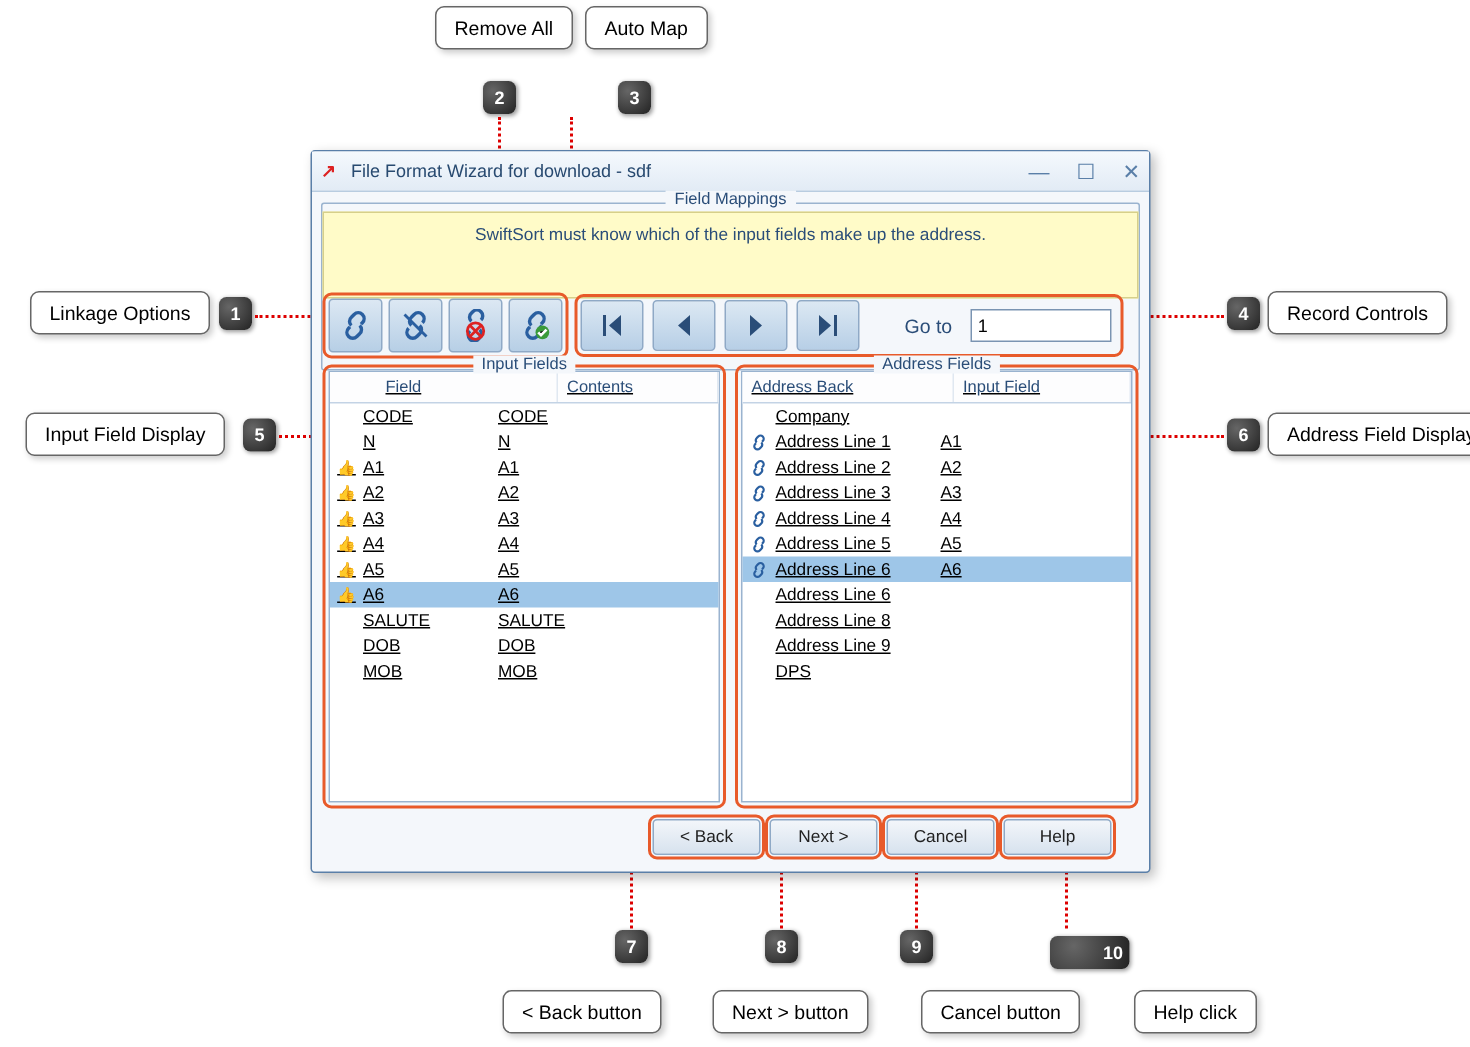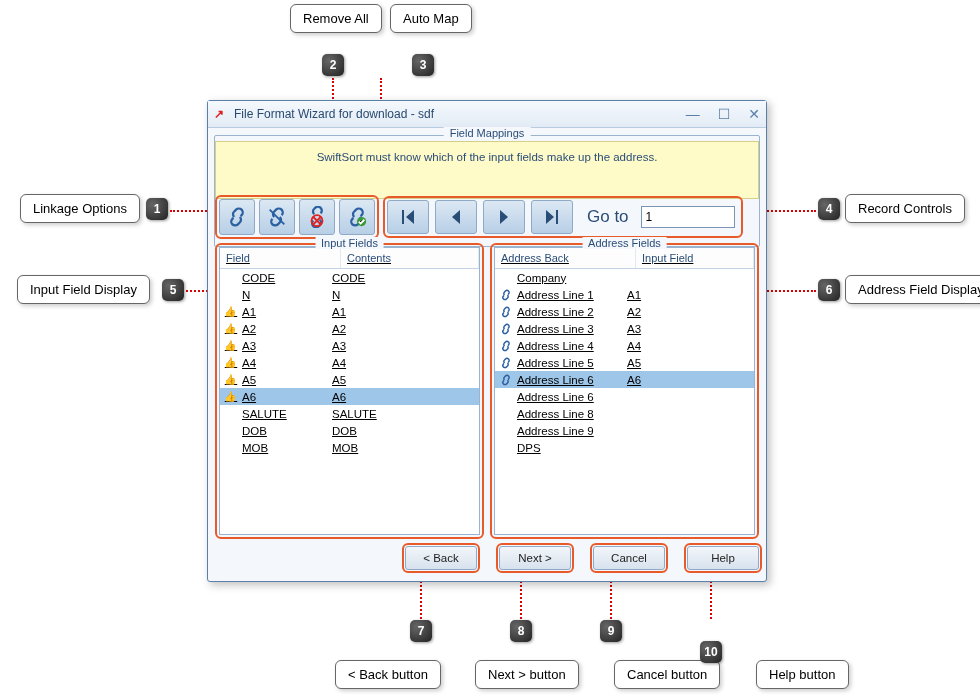--- a/index.html
+++ b/index.html
@@ -152,21 +152,21 @@
   background: linear-gradient(#dce8f3, #b7cfe6);
   border: 1px solid #8fa9c6;
   border-radius: 3px;
   display: flex;
   align-items: center;
   justify-content: center;
   color: #2a4d78;
   font-weight: bold;
   cursor: pointer;
 }
-.goto-label { color: #2a4d78; margin-left: 8px; margin-right: 6px; font-size: 17px; }
+.goto-label { color: #2a4d78; margin-left: 24px; margin-right: 6px; font-size: 13px; }
 .goto-input {
   width: 84px;
   height: 20px;
   border: 1px solid #7a94b2;
   padding: 0 4px;
   font-size: 12px;
 }
 .panels {
   position: absolute;
   left: 7px;
@@ -227,24 +227,24 @@
   align-items: center;
   justify-content: center;
 }
 .thumb-icon { color: #2a72c8; font-size: 10px; }
 .c1 { width: 90px; padding-left: 2px; }
 .c2 { flex: 1; }
 .ac1 { width: 110px; padding-left: 2px; }
 .ac2 { flex: 1; }
 .wizard-buttons {
   position: absolute;
-  right: 4px;
+  right: 22px;
   bottom: 8px;
   display: flex;
-  gap: 16px;
+  gap: 0;
 }
 .wiz-btn-wrap {
   border: 2px solid #e85a2a;
   border-radius: 6px;
   padding: 1px;
 }
 .wiz-btn {
   width: 72px;
   height: 24px;
   background: linear-gradient(#f3f6fa, #d7e2ee);
@@ -288,22 +288,22 @@
 <div class="dotline-v" style="left:420px; top:564px; height:55px;"></div>
 
 <div class="callout-label" style="left:475px; top:660px;">Next &gt; button</div>
 <div class="callout-badge" style="left:510px; top:620px;">8</div>
 <div class="dotline-v" style="left:520px; top:564px; height:55px;"></div>
 
 <div class="callout-label" style="left:614px; top:660px;">Cancel button</div>
 <div class="callout-badge" style="left:600px; top:620px;">9</div>
 <div class="dotline-v" style="left:610px; top:564px; height:55px;"></div>
 
-<div class="callout-label" style="left:756px; top:660px;">Help button</div>
-<div class="callout-badge" style="left:700px; top:641px;">10</div>
+<div class="callout-label" style="left:756px; top:660px;">Help click</div>
+<div class="callout-badge" style="left:700px; top:624px;padding-left:31px;">10</div>
 <div class="dotline-v" style="left:710px; top:564px; height:55px;"></div>
 
 <div class="window">
   <div class="titlebar">
     <span class="icon-app">↗</span>
     <span>File Format Wizard for download - sdf</span>
     <div class="win-controls">
       <span>—</span>
       <span>☐</span>
       <span>✕</span>
@@ -370,21 +370,21 @@
       <span class="goto-label">Go to</span>
       <input class="goto-input" value="1" style="">
     </div>
   </div>
 
   <div class="panels">
     <div class="panel-outline">
       <div class="panel-legend">Input Fields</div>
       <div class="panel-inner">
         <div class="col-headers">
-          <div class="col-h" style="width:108px;">Field</div>
+          <div class="col-h" style="width:108px;margin-left:31px;">Field</div>
           <div class="col-h" style="flex:1;">Contents</div>
         </div>
         <div id="input-rows">
             <div class="row">
               <span class="ic"></span>
               <span class="c1">CODE</span>
               <span class="c2">CODE</span>
             </div>
             <div class="row">
               <span class="ic"></span>

